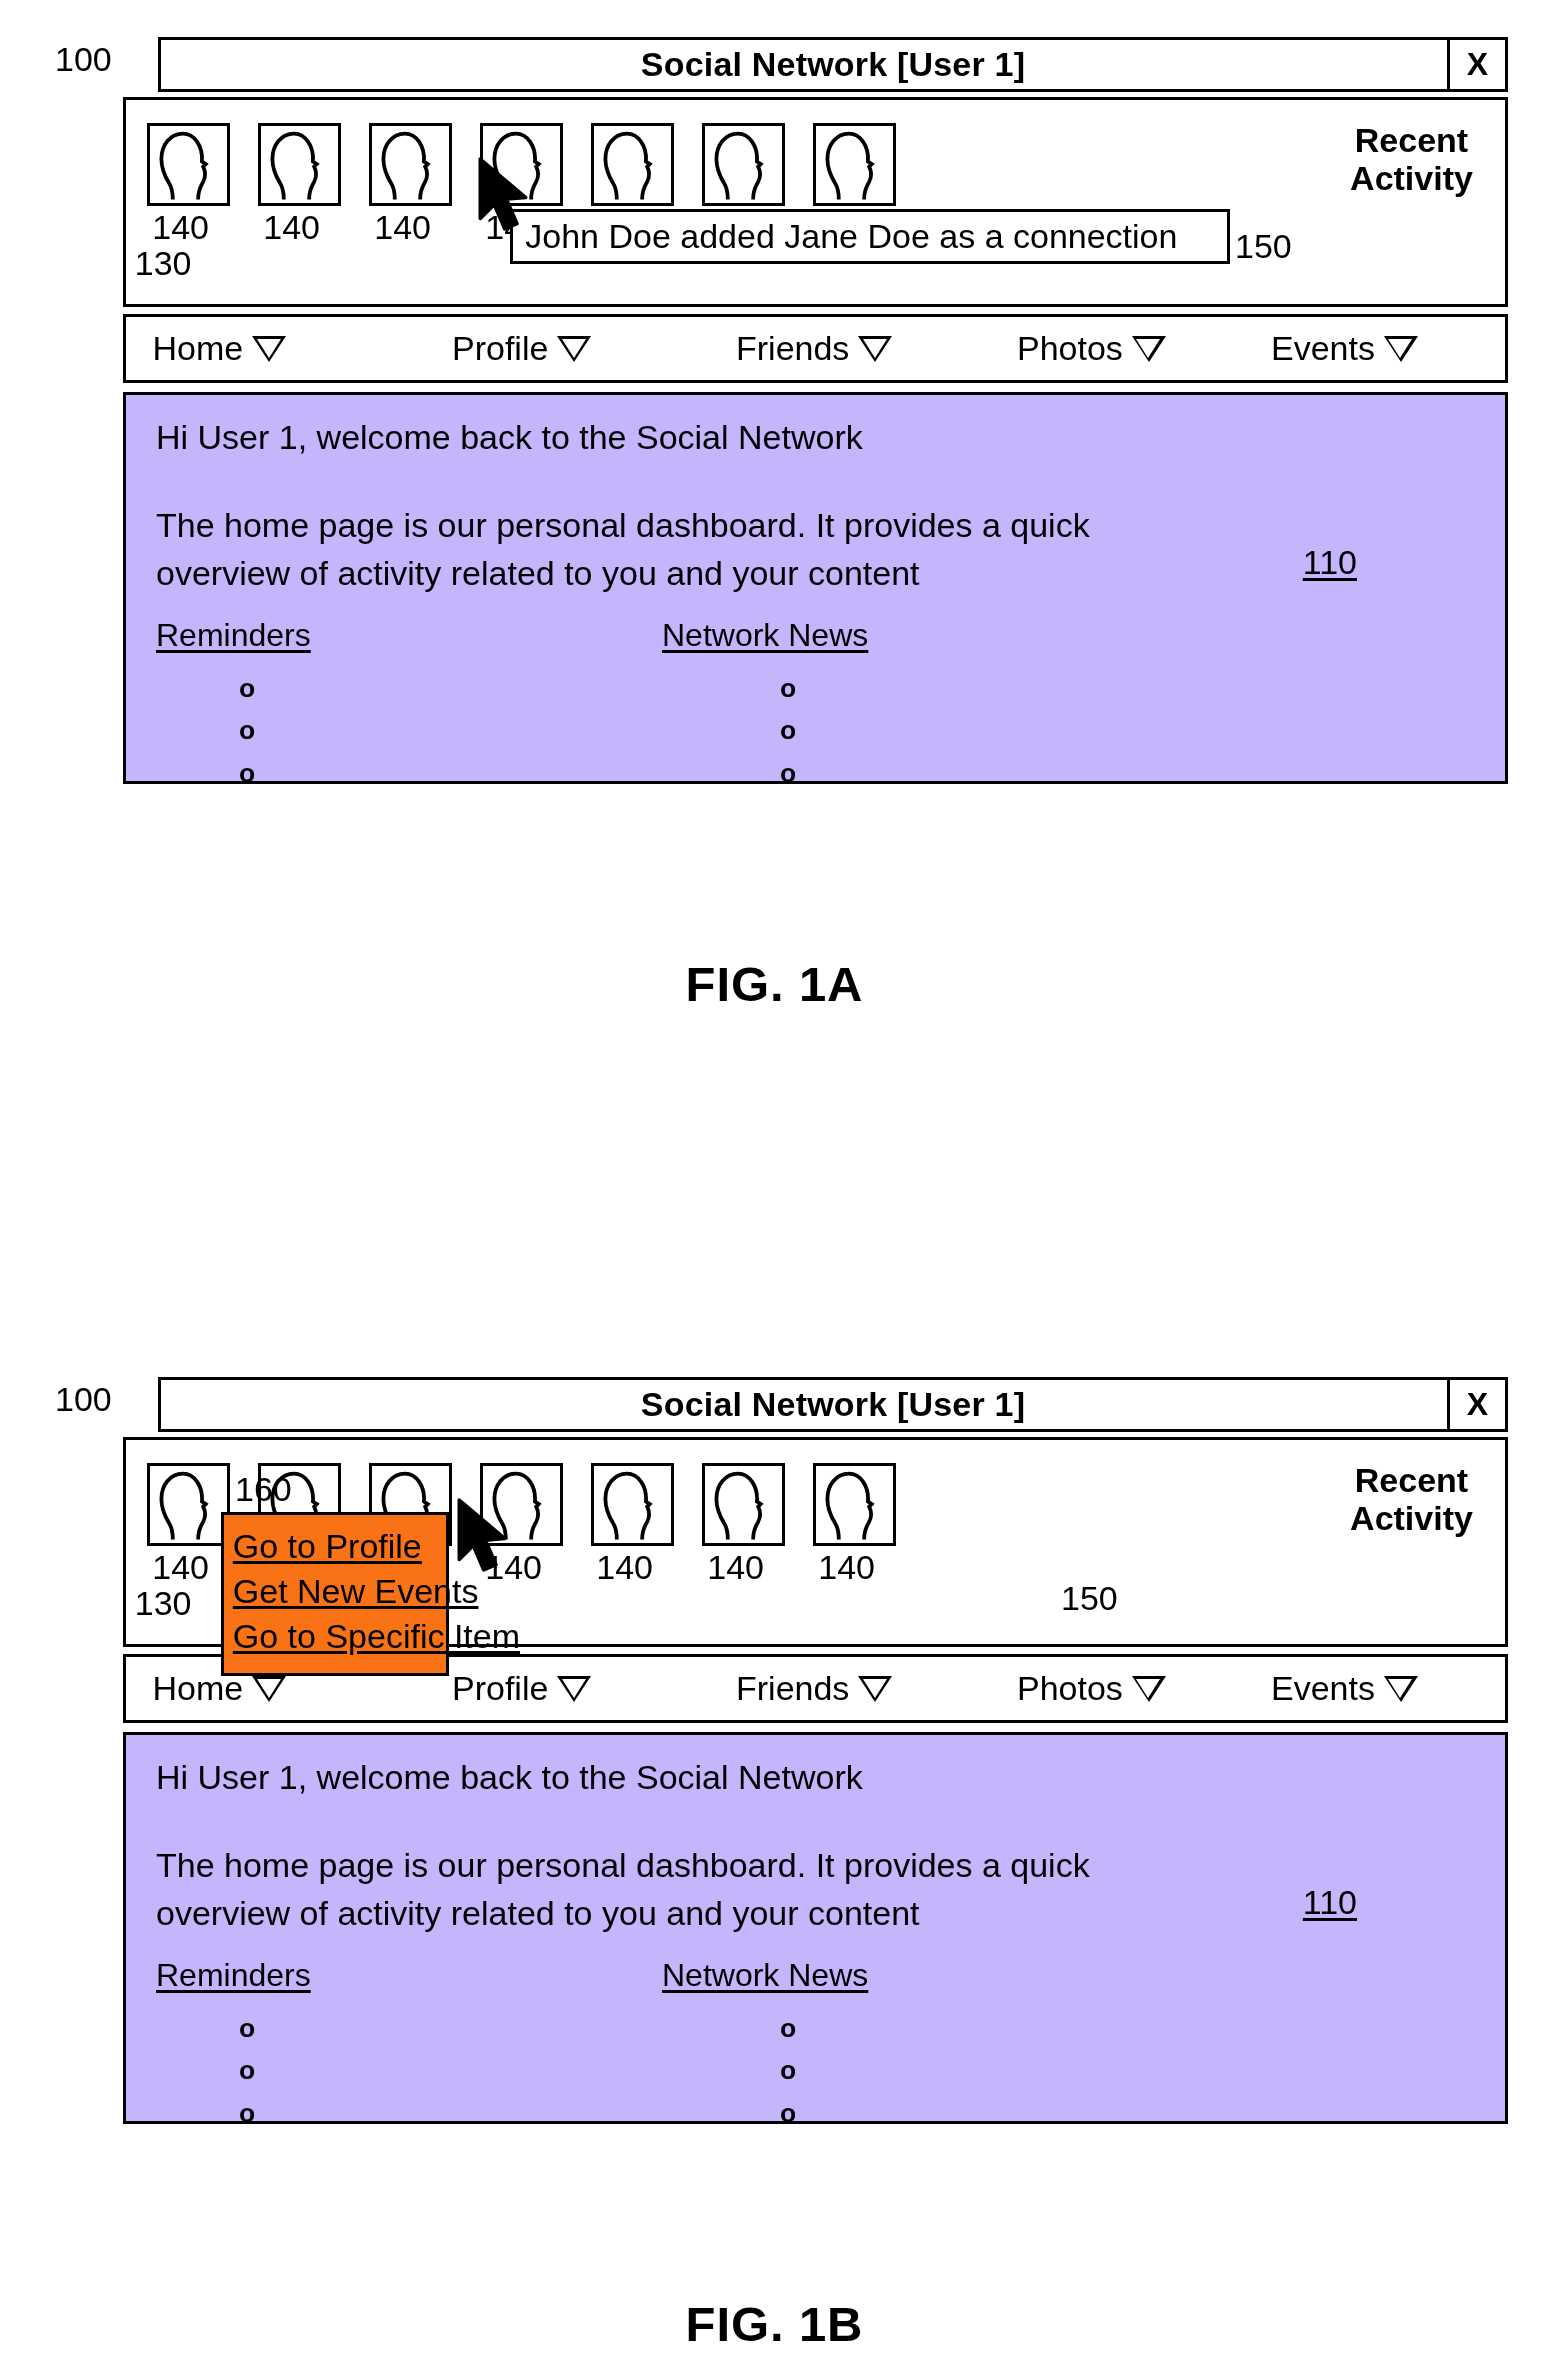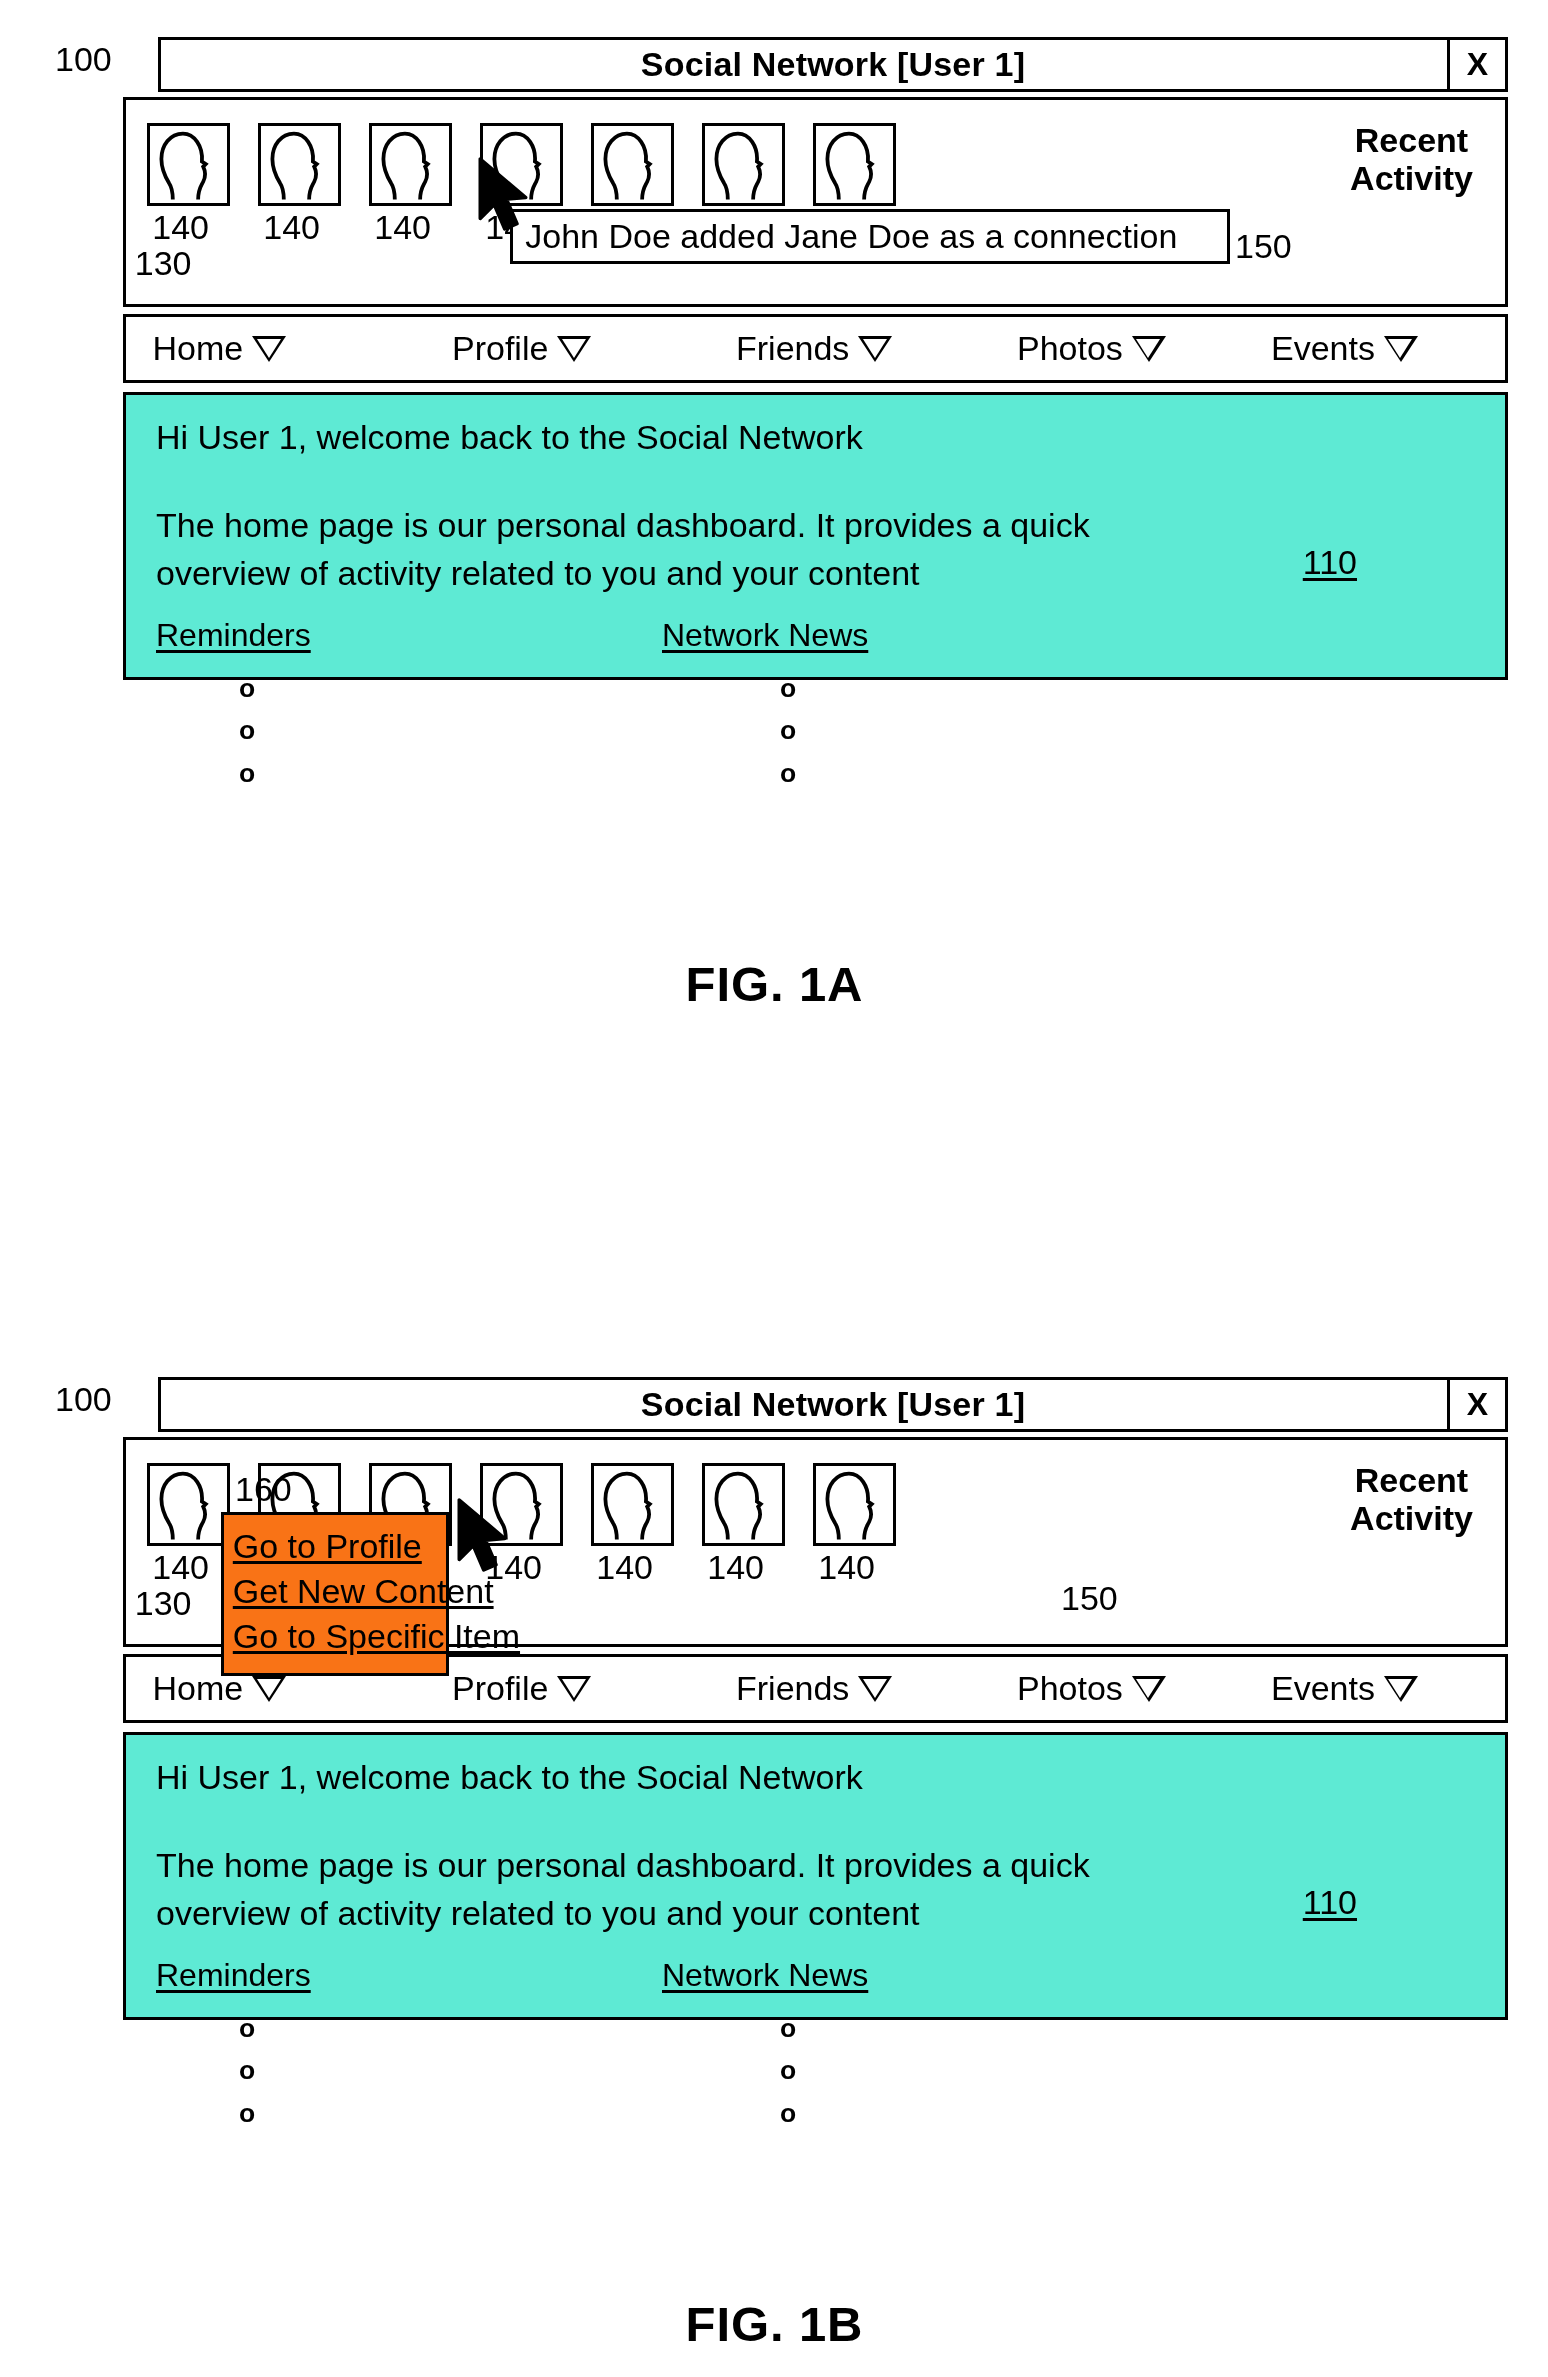--- a/index.html
+++ b/index.html
@@ -193,24 +193,24 @@
     width: 0; height: 0;
     border-left: 12.3px solid transparent;
     border-right: 12.3px solid transparent;
     border-top: 19.4px solid #fff;
   }
 
   
   .content {
     position: relative;
     margin-top: 8.8px;
-    height: 288px;
-    border: 3.5px solid #000;
-    box-sizing: border-box;
-    background: #5eead4;
+    height: 392px;
+    border: 3.5px solid #000;
+    box-sizing: border-box;
+    background: #c4b5fd;
   }
   .greeting {
     position: absolute;
     left: 30px;
     top: 23px;
     font-size: 34px;
     white-space: nowrap;
   }
   .blurb {
     position: absolute;
@@ -465,21 +465,21 @@
 
       <div class="recent-activity">
         <div>Recent</div>
         <div>Activity</div>
       </div>
 
       <div class="ref-num" style="left:109px; top:32px;">160</div>
 
       <div class="ctx-menu" style="left:95px; top:72px; width:228px;">
         <div class="ctx-item">Go to Profile</div>
-        <div class="ctx-item">Get New Content</div>
+        <div class="ctx-item">Get New Events</div>
         <div class="ctx-item">Go to Specific Item</div>
       </div>
 
       <div class="cursor" style="left:328px; top:56px;">
         <svg width="63" height="85" viewBox="0 0 36 48">
             <path d="M3 2 L3 36 L11 28 L17 42 L24 39 L18 25 L29 24 Z" fill="#000" stroke="#000" stroke-width="2" stroke-linejoin="round"></path>
           </svg>
       </div>
 
 

